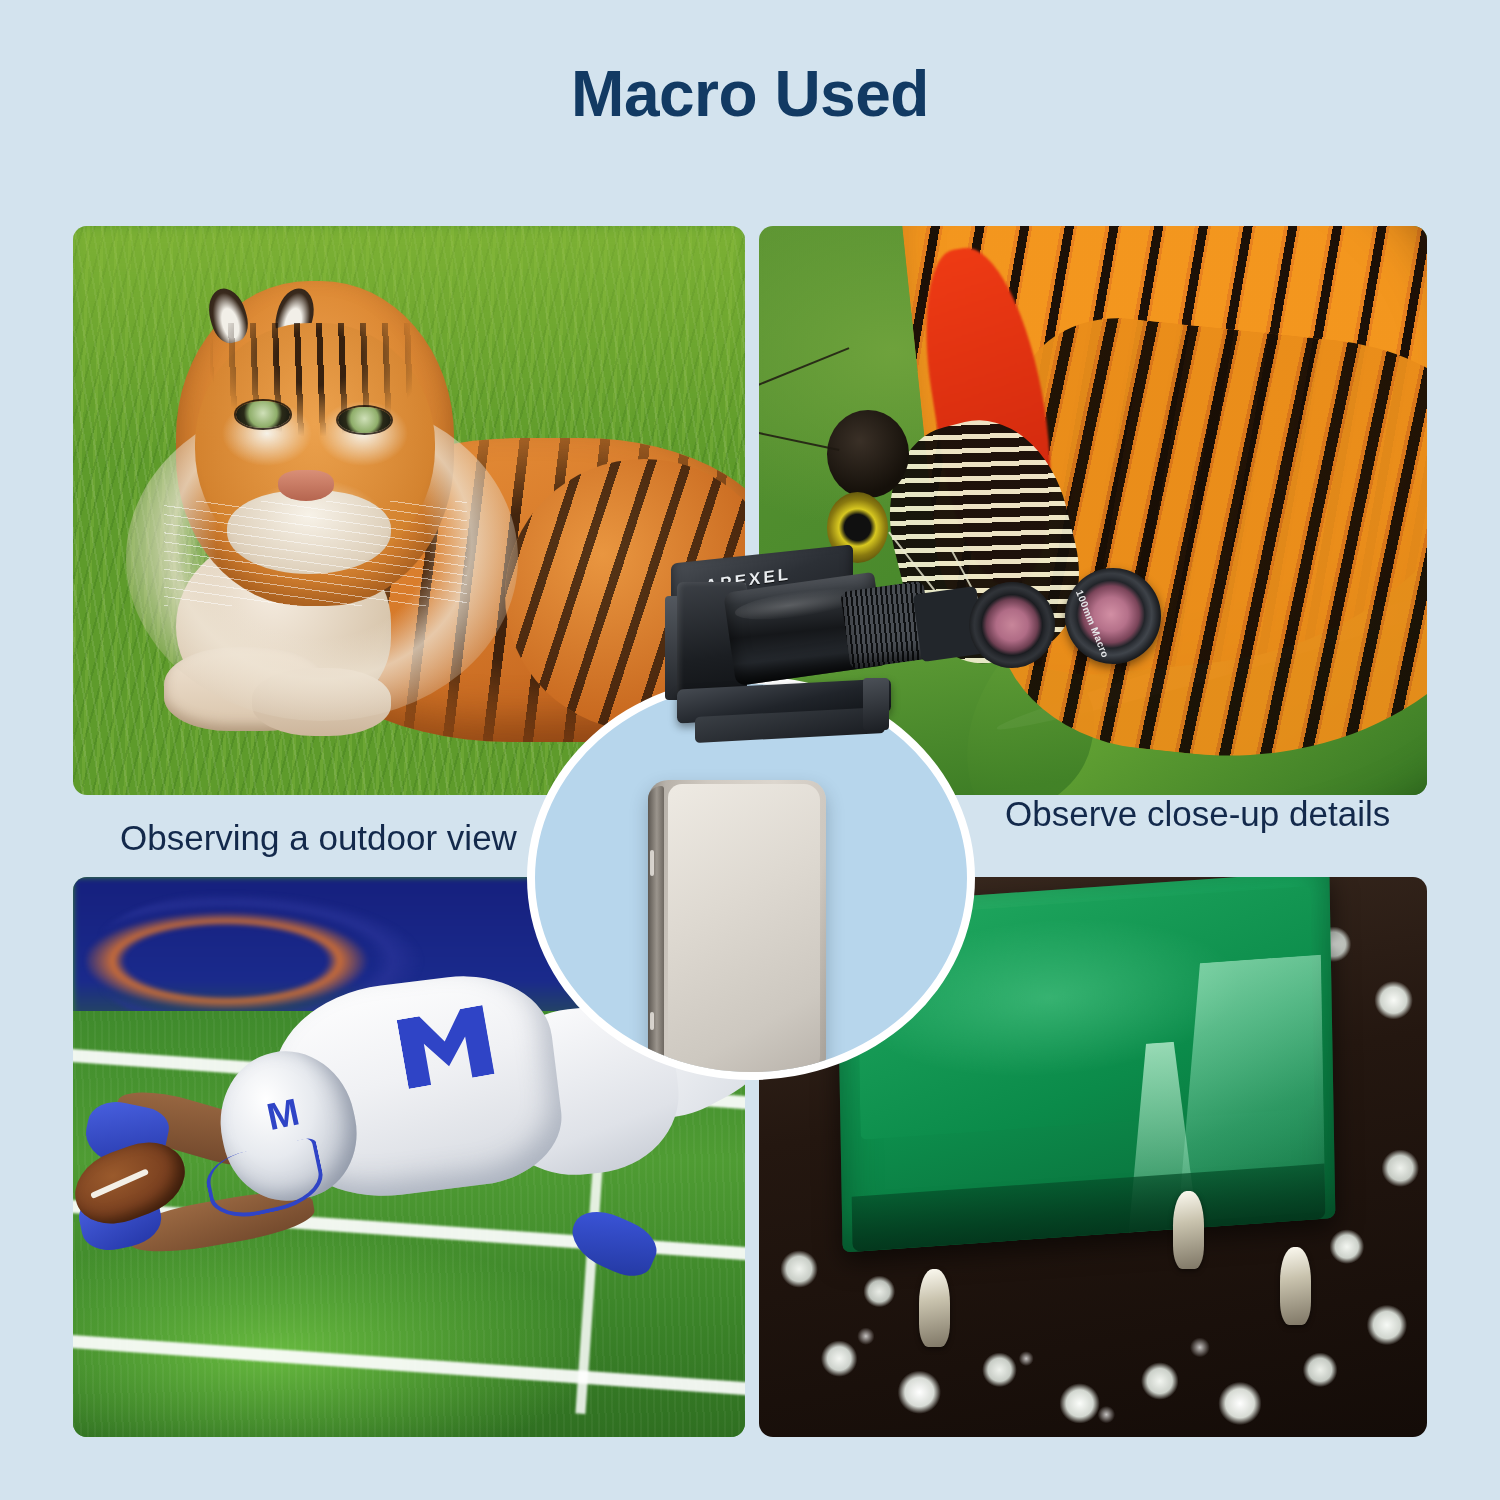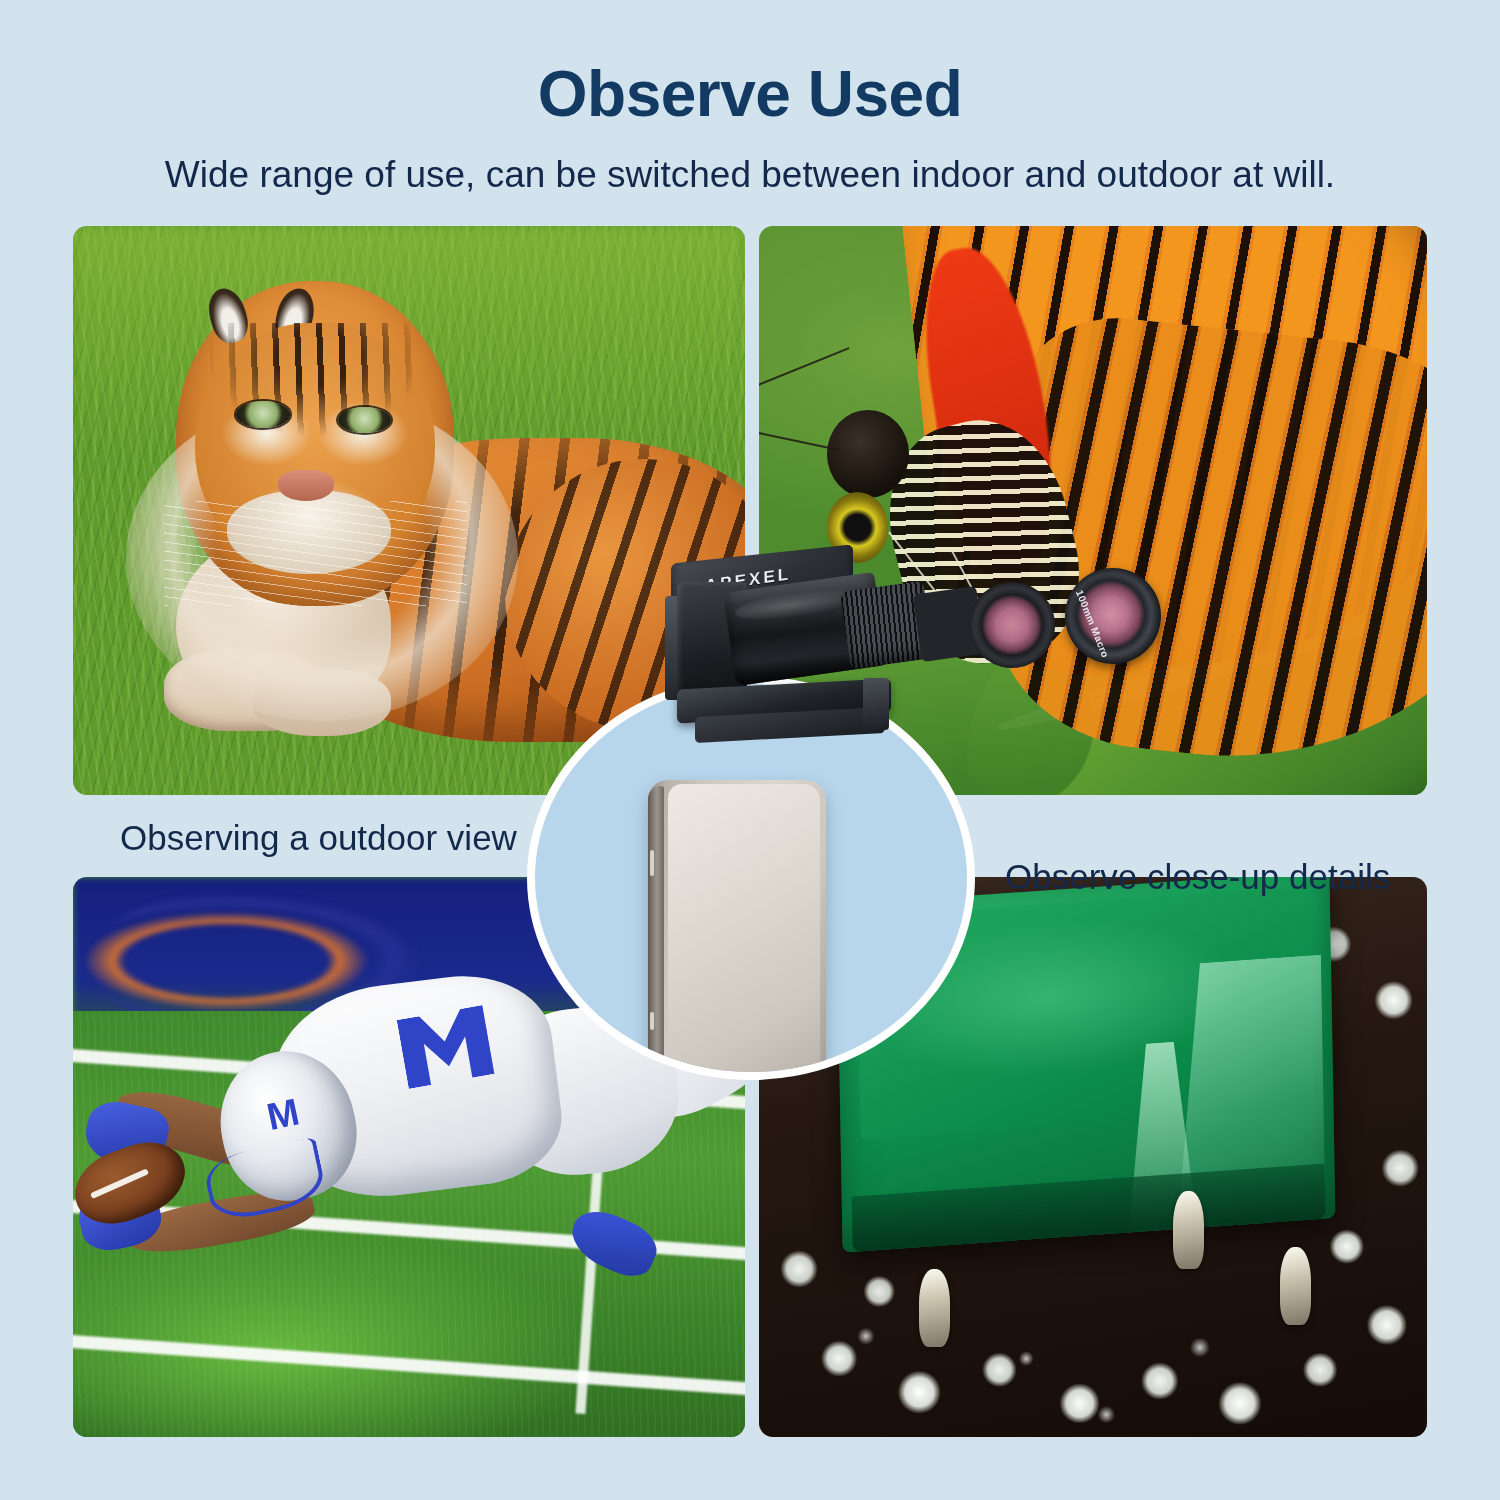--- a/index.html
+++ b/index.html
@@ -39,21 +39,21 @@
   .cell.bl{left:0;top:651px;width:672px;height:560px;}
   .cell.br{left:686px;top:651px;width:668px;height:560px;}
   .photo{position:absolute;inset:0;}
 
   
   .caption{
     position:absolute;
     font-size:35px;color:#13294b;white-space:nowrap;
   }
   .caption.left{left:120px;top:818px;}
-  .caption.right{left:1005px;top:857px;}
+  .caption.right{left:1005px;top:794px;}
 
   
   .grass-bg{
     position:absolute;inset:0;
     background:
       radial-gradient(ellipse 60% 30% at 18% 12%, #b8d44a 0%, rgba(184,212,74,0) 60%),
       radial-gradient(ellipse 50% 28% at 78% 8%,  #9cc43c 0%, rgba(156,196,60,0) 62%),
       radial-gradient(ellipse 70% 40% at 50% 92%, #3f7a22 0%, rgba(63,122,34,0) 65%),
       linear-gradient(170deg,#8fc03a 0%,#6faa2e 28%,#58992a 55%,#archive 55%,#4b8a25 78%,#3e7a20 100%);
     background-color:#5e9b2b;
@@ -568,22 +568,21 @@
     transform:rotate(74deg);
     color:#e6e8ea;font-size:10px;font-weight:bold;letter-spacing:.5px;
     white-space:nowrap;
   }
 </style>
 </head>
 <body>
 
 <div class="page">
 
-  <div class="title">Observe Used</div>
-  <div class="subtitle">Wide range of use, can be switched between indoor and outdoor at will.</div>
+  <div class="title">Macro Used</div>
 
   <div class="grid">
 
     <div class="cell tl">
       <div class="photo">
         <div class="grass-bg"></div>
         <div class="grass-blades"></div>
         <div class="grass-blur"></div>
         <div class="tiger">
           <div class="t-body"></div>

